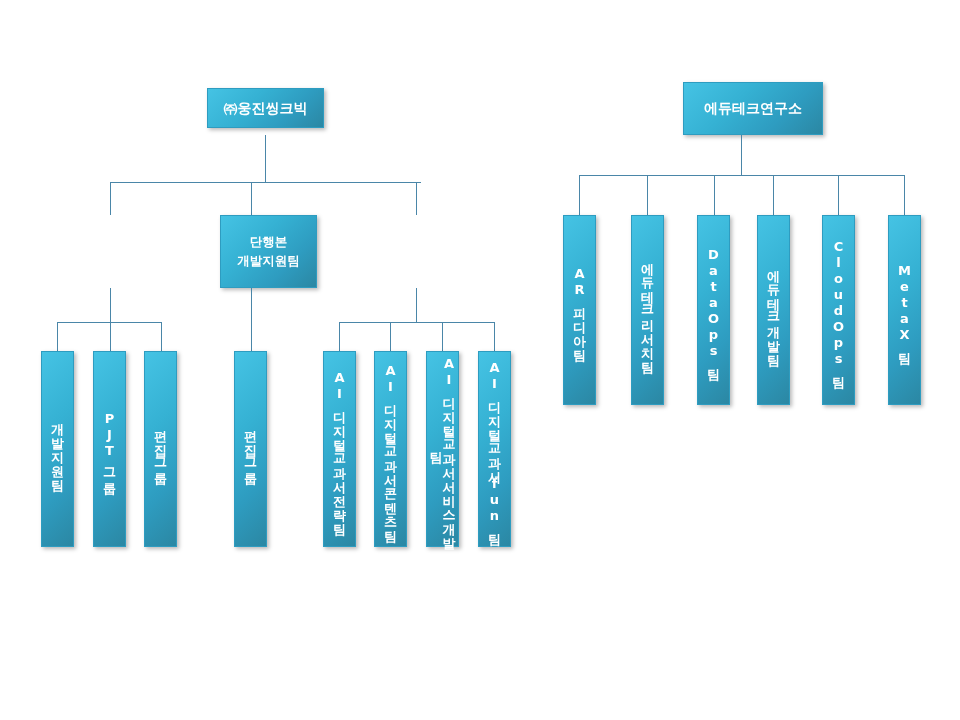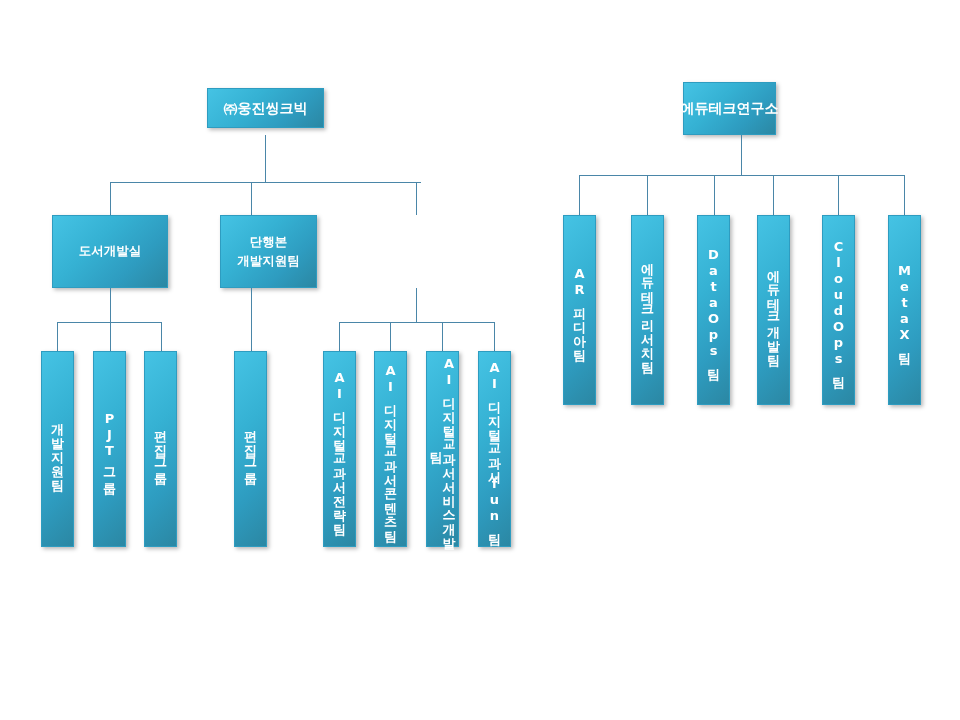--- a/index.html
+++ b/index.html
@@ -73,23 +73,20 @@
   </div>
 
   <div class="line v" style="left:265px; top:135px; height:47px;"></div>
 
   <div class="line h" style="left:110px; top:182px; width:311px;"></div>
 
   <div class="line v" style="left:110px; top:182px; height:33px;"></div>
   <div class="line v" style="left:251px; top:182px; height:33px;"></div>
   <div class="line v" style="left:416px; top:182px; height:33px;"></div>
 
-  <div class="node horiz fs-div" style="left:52px; top:215px; width:116px; height:73px;">
-    <span class="ln">도서개발실</span>
-  </div>
 
   <div class="node horiz fs-div" style="left:220px; top:215px; width:97px; height:73px;">
     <span class="ln">단행본</span>
     <span class="ln">개발지원팀</span>
   </div>
 
 
   <div class="line v" style="left:110px; top:288px; height:34px;"></div>
   <div class="line h" style="left:57px; top:322px; width:105px;"></div>
   <div class="line v" style="left:57px; top:322px; height:29px;"></div>
@@ -130,21 +127,21 @@
   </div>
 
   <div class="node vert fs-leaf" style="left:426px; top:351px; width:33px; height:196px;">
     <span>AI디지털교과서서비스개발팀</span>
   </div>
 
   <div class="node vert fs-leaf" style="left:478px; top:351px; width:33px; height:196px;">
     <span>AI디지털교과서fun팀</span>
   </div>
 
-  <div class="node horiz fs-root" style="left:683px; top:82px; width:93px; height:53px;">
+  <div class="node horiz fs-root" style="left:683px; top:82px; width:140px; height:53px;">
     <span class="ln">에듀테크연구소</span>
   </div>
 
   <div class="line v" style="left:741px; top:135px; height:40px;"></div>
   <div class="line h" style="left:579px; top:175px; width:325px;"></div>
 
   <div class="line v" style="left:579px; top:175px; height:40px;"></div>
   <div class="line v" style="left:647px; top:175px; height:40px;"></div>
   <div class="line v" style="left:714px; top:175px; height:40px;"></div>
   <div class="line v" style="left:773px; top:175px; height:40px;"></div>

